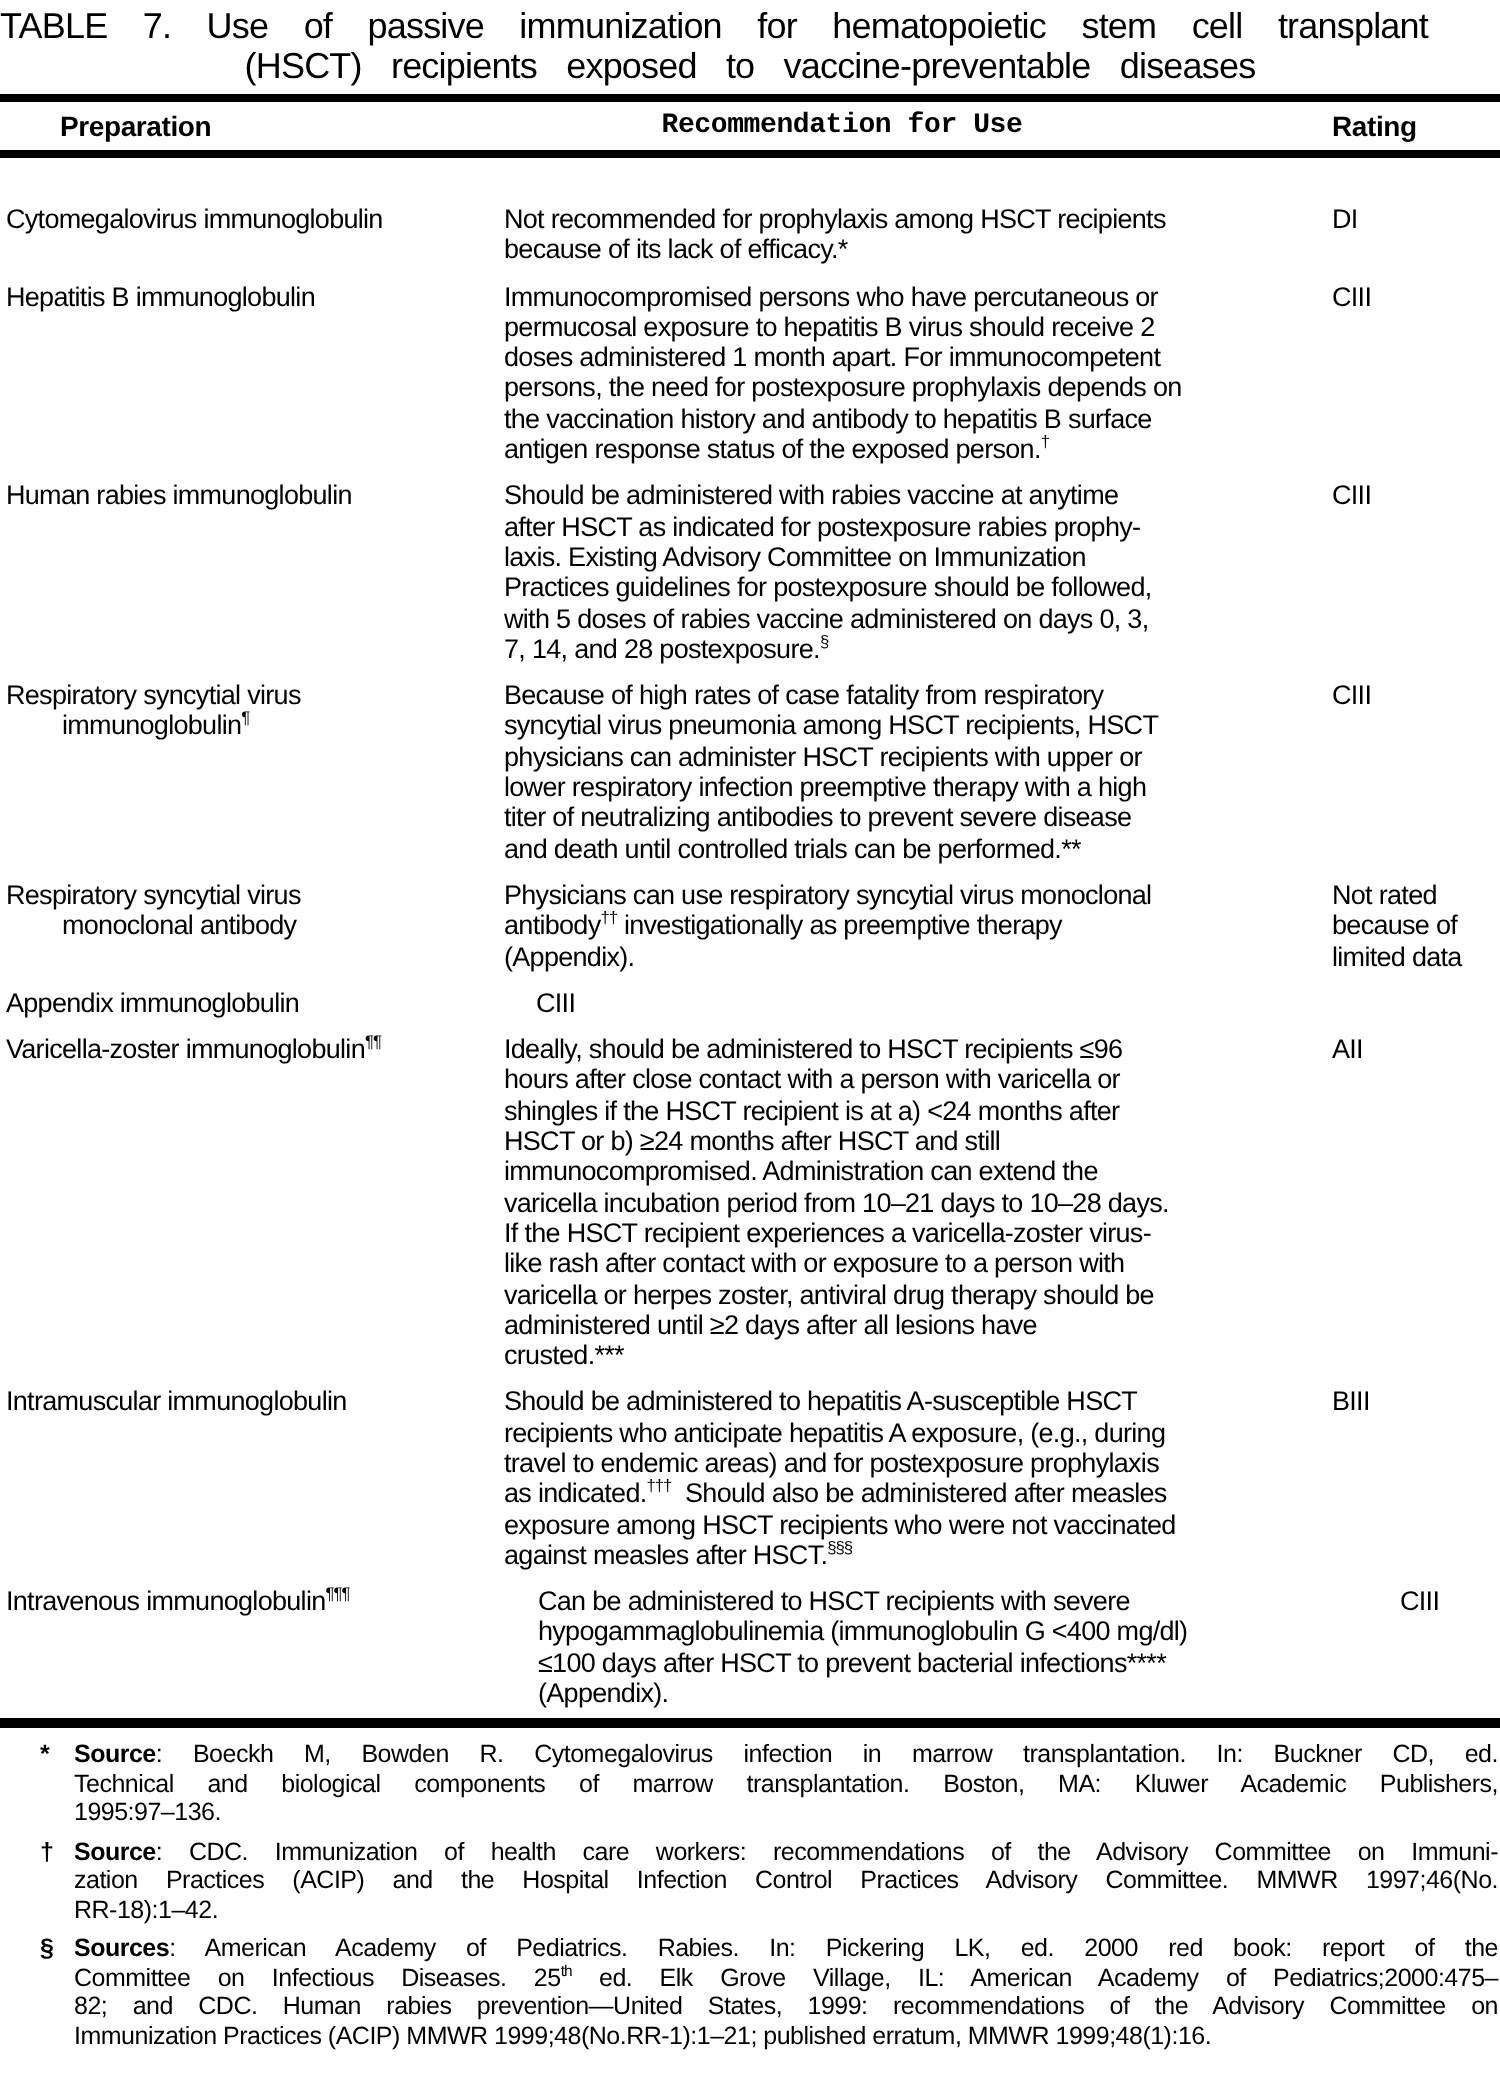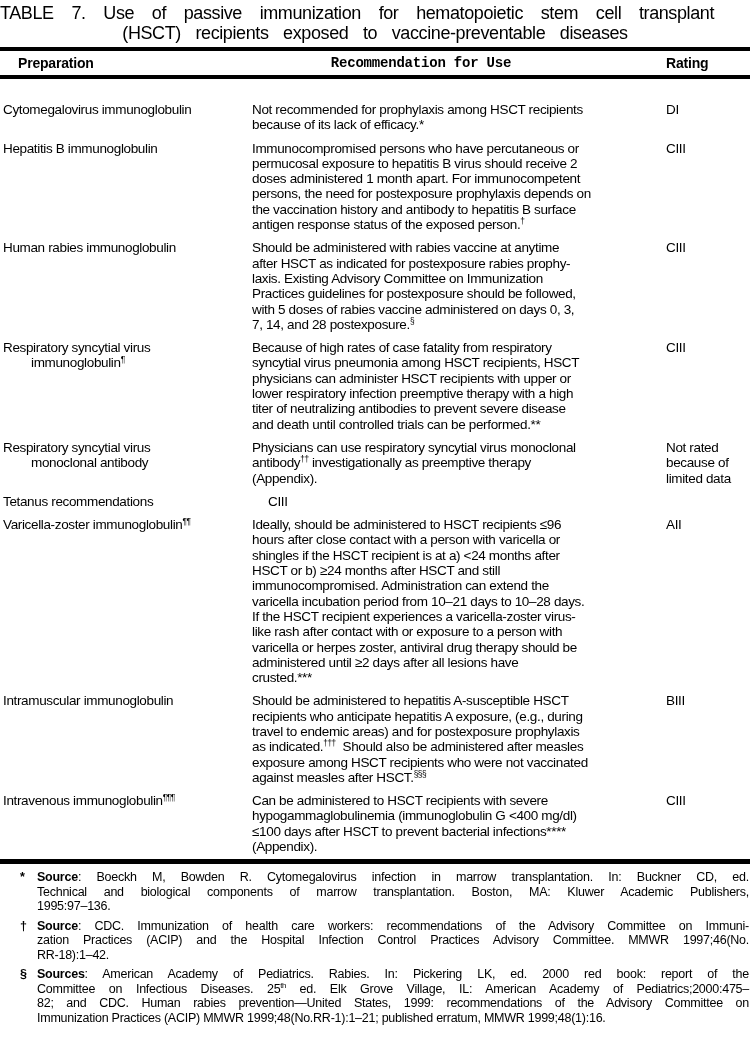--- a/index.html
+++ b/index.html
@@ -39,37 +39,37 @@
   .rule-bottom { height: 5px; }
   .thead {
     display: grid;
     grid-template-columns: 252px 398px 100px;
     font-weight: bold;
     font-size: 14px;
     line-height: 16px;
     padding: 4px 0;
     letter-spacing: -0.2px;
   }
-  .h-prep { padding-left: 18px; }
+  .h-prep { padding-left: 18px; margin-left: 12px; }
   .h-rec  { text-align: center; padding-right: 60px; font-family: Liberation Mono, monospace; }
   .h-rating { padding-left: 16px; }
   .tbody {
     padding-top: 23px;
     padding-bottom: 5px;
     font-size: 13.5px;
     line-height: 15.3px;
     letter-spacing: -0.35px;
   }
   .trow {
     display: grid;
     grid-template-columns: 252px 398px 100px;
     margin-bottom: 8px;
     align-items: start;
   }
-  .trow:last-child { margin-bottom: 0; }
+  .trow:last-child { margin-bottom: 0; gap: 17px; }
   .cell { white-space: pre-wrap; }
   .cell-prep {
     padding-left: 31px;
     text-indent: -28px;
   }
   .cell-rating { padding-left: 16px; }
   sup {
     font-size: 0.62em;
     line-height: 0;
     vertical-align: super;
@@ -143,21 +143,21 @@
     <div class="cell cell-rating">CIII</div>
   </div>
 
   <div class="trow">
     <div class="cell cell-prep">Respiratory syncytial virus<br>monoclonal antibody</div>
     <div class="cell cell-rec">Physicians can use respiratory syncytial virus monoclonal<br>antibody<sup>††</sup> investigationally as preemptive therapy<br>(Appendix).</div>
     <div class="cell cell-rating">Not rated<br>because of<br>limited data</div>
   </div>
 
   <div class="trow">
-    <div class="cell cell-prep">Tetanus recommendations</div>
+    <div class="cell cell-prep">Appendix immunoglobulin</div>
     <div class="cell cell-rating">CIII</div>
   </div>
 
   <div class="trow">
     <div class="cell cell-prep">Varicella-zoster immunoglobulin<sup>¶¶</sup></div>
     <div class="cell cell-rec">Ideally, should be administered to HSCT recipients ≤96<br>hours after close contact with a person with varicella or<br>shingles if the HSCT recipient is at a) &lt;24 months after<br>HSCT or b) ≥24 months after HSCT and still<br>immunocompromised. Administration can extend the<br>varicella incubation period from 10–21 days to 10–28 days.<br>If the HSCT recipient experiences a varicella-zoster virus-<br>like rash after contact with or exposure to a person with<br>varicella or herpes zoster, antiviral drug therapy should be<br>administered until ≥2 days after all lesions have<br>crusted.***</div>
     <div class="cell cell-rating">AII</div>
   </div>
 
   <div class="trow">

